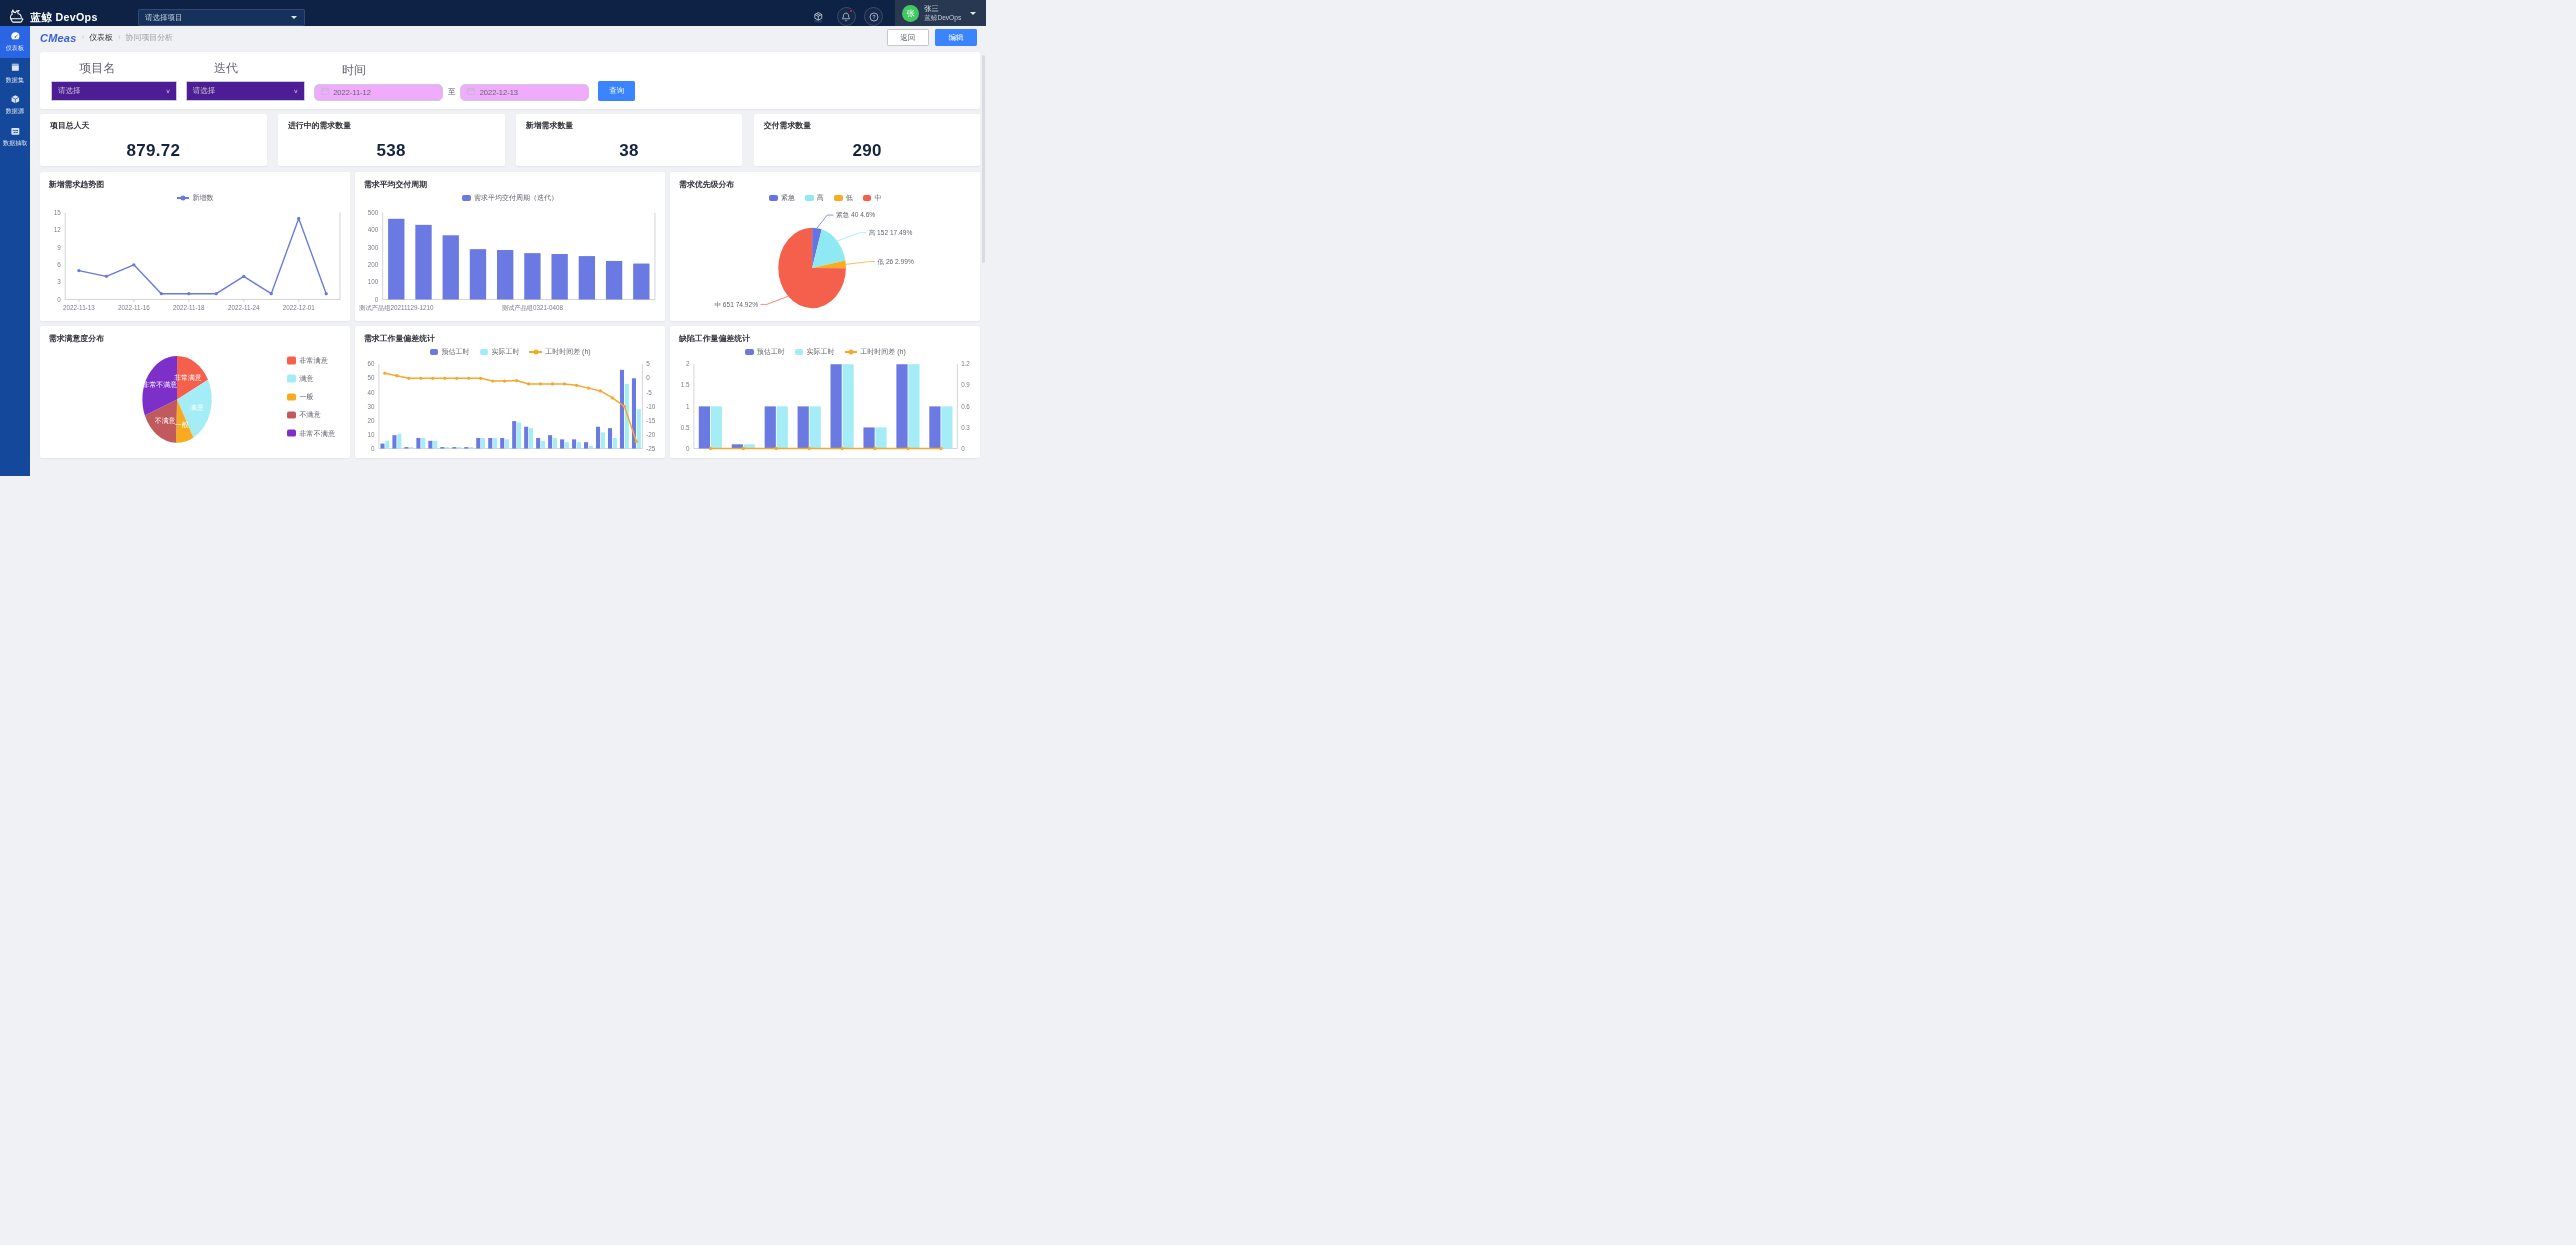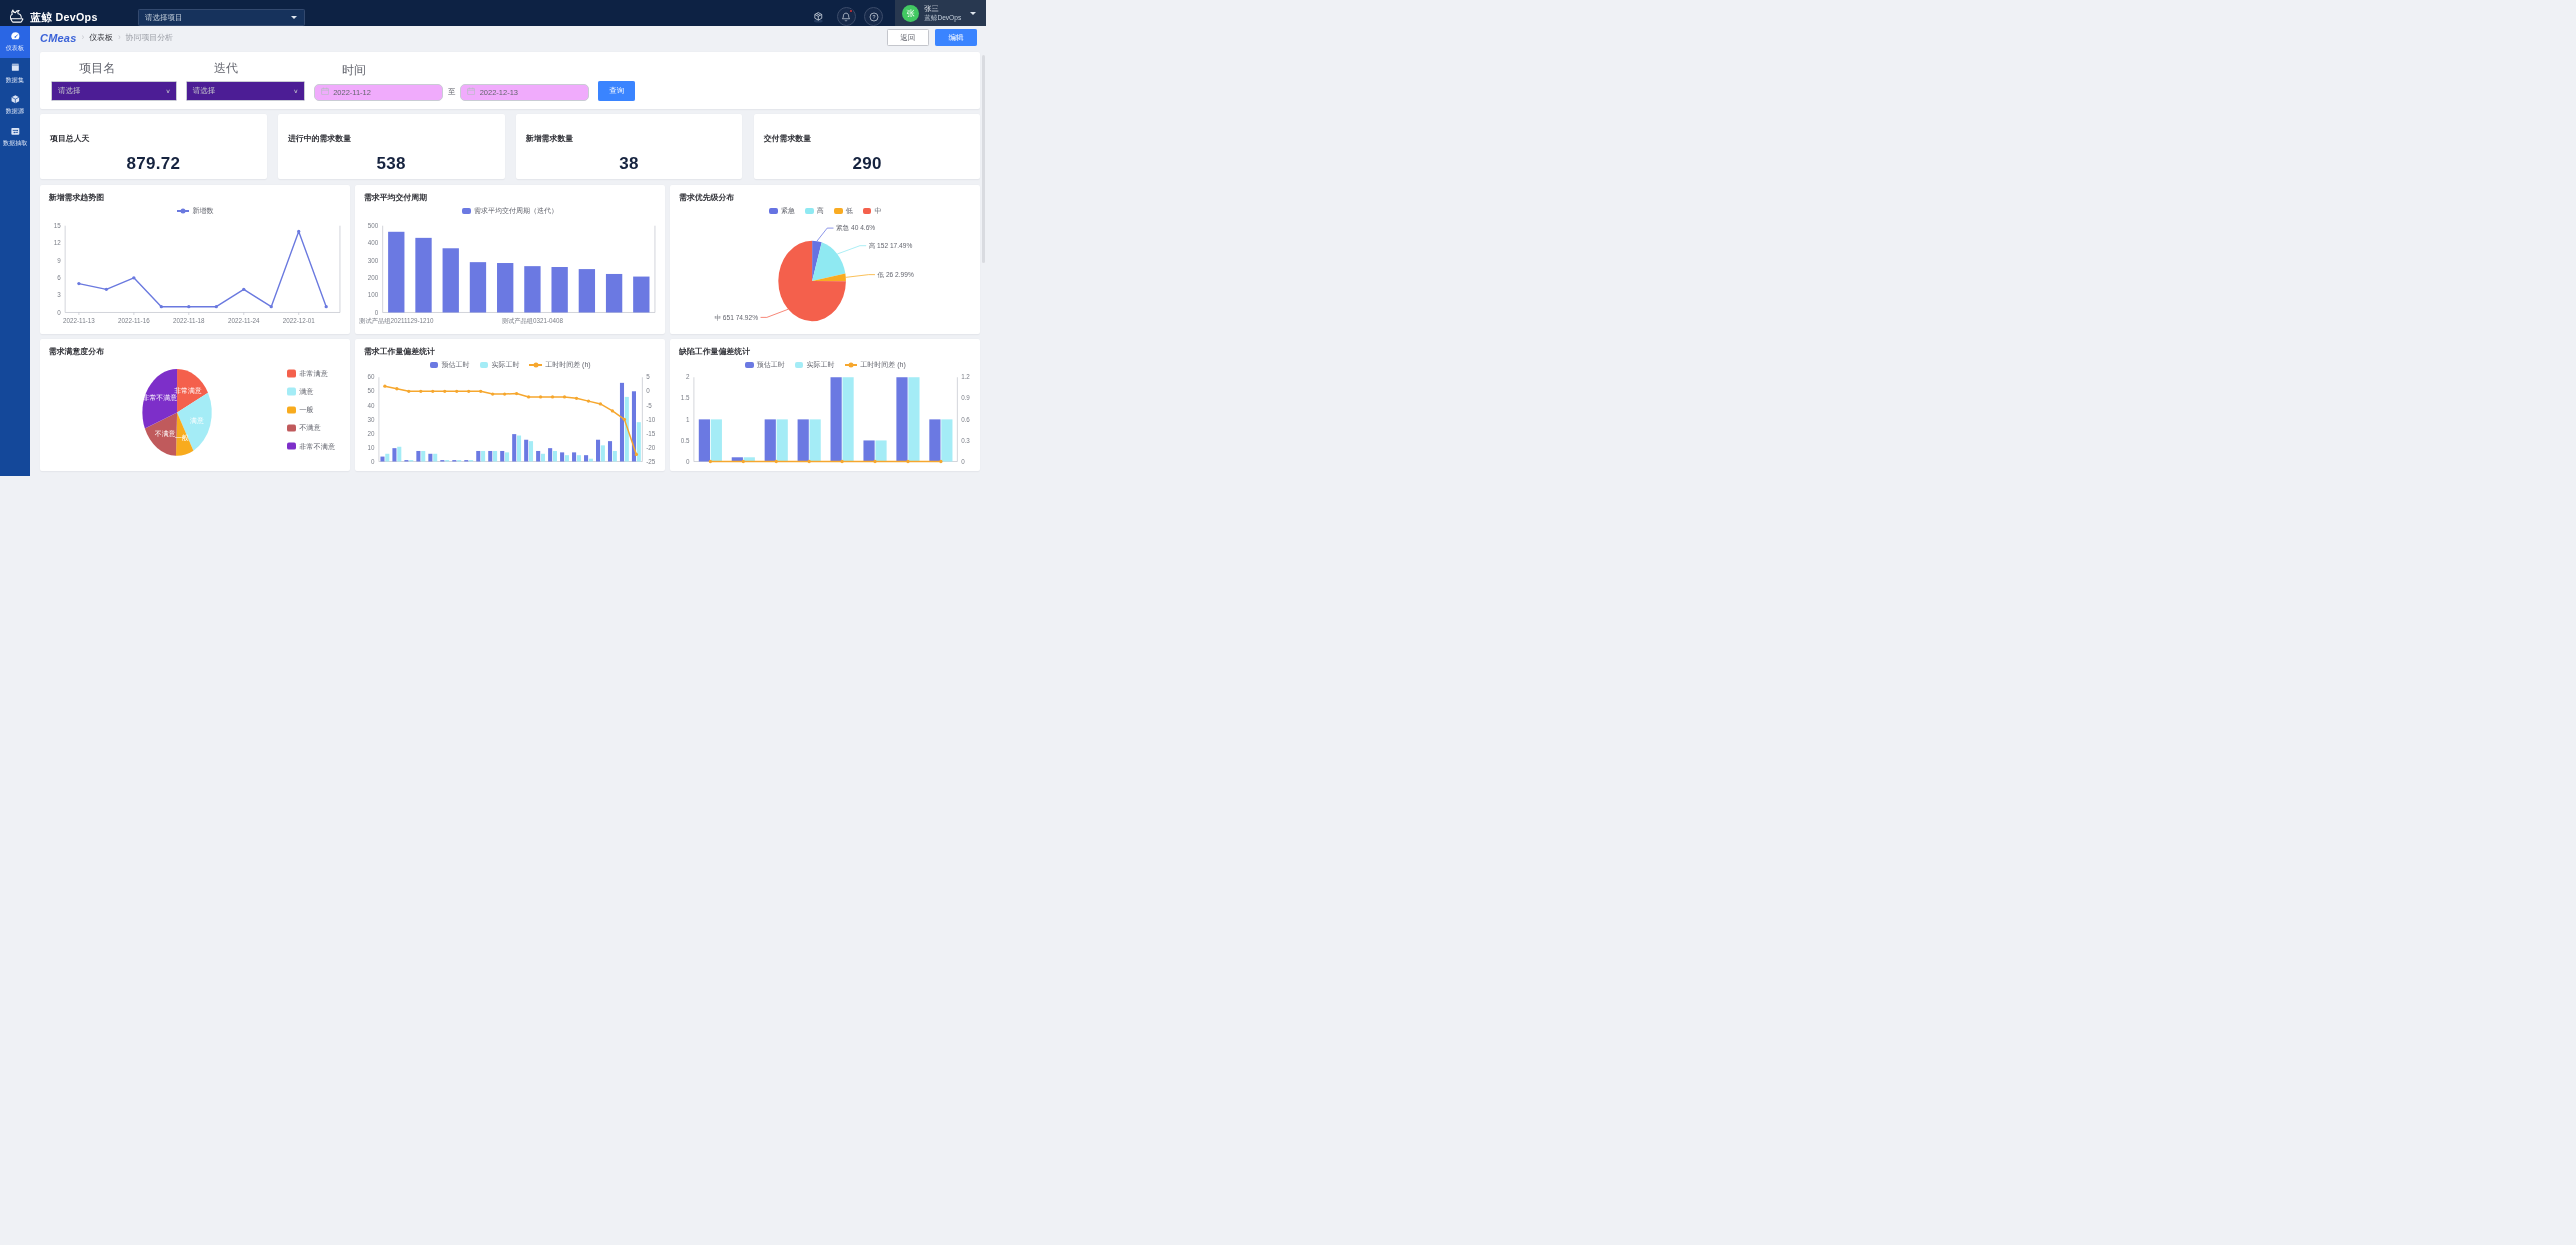--- a/index.html
+++ b/index.html
@@ -52,21 +52,21 @@
   .f-group { display:flex; flex-direction:column; gap:4.4px; }
   .f-label { font-size:12px; color:#63656e;margin-left:28px; }
   .f-select { width:126px; height:19.5px; border:0.6px solid #c9ccd4; border-radius:1.3px; background:#4c1d95; display:flex; align-items:center; padding:0 5.7px; color:#c4c6cc; font-size:7.5px; cursor:pointer; }
   .f-select.narrow { width:119px; }
   .f-select .chev { margin-left:auto; color:#c0c3ca; font-size:7px; transform:scaleY(.8); }
   .f-date { width:129px; height:17px; border:0.6px solid #c9ccd4; border-radius:5px; background:#f0abfc; display:flex; align-items:center; gap:4.4px; padding:0 5.7px; color:#63656e; font-size:7.5px; cursor:text; }
   .to-word { font-size:7.5px; color:#63656e; padding:0 0.6px 5px; }
   .btn-query { height:19.5px; padding:0 10px; align-self:flex-end; }
 
   .stats-row { display:flex; gap:11.3px; margin-bottom:5.7px; }
-  .stat-card { flex:1; height:65px; padding:19px 10px; }
+  .stat-card { flex:1; height:52px; padding:6px 10px; }
   .stat-label { font-size:7.9px; font-weight:bold; color:#313238; }
   .stat-value { text-align:center; margin-top:10px; font-size:17px; font-weight:bold; color:#16233f; letter-spacing:0.3px; }
 
   .charts-row { display:flex; gap:5px; margin-bottom:5px; }
   .chart-card { flex:1; position:relative; }
   .row1 .chart-card { height:149px; }
   .row2 .chart-card { height:132px; }
   .chart-title { font-size:7.9px; font-weight:bold; color:#313238; padding:7.5px 8.8px 0; }
   .chart-legend { display:flex; justify-content:center; align-items:center; gap:10px; height:15px; font-size:7px; color:#63656e; }
   .lg-item { display:flex; align-items:center; gap:3.1px; cursor:pointer; }

